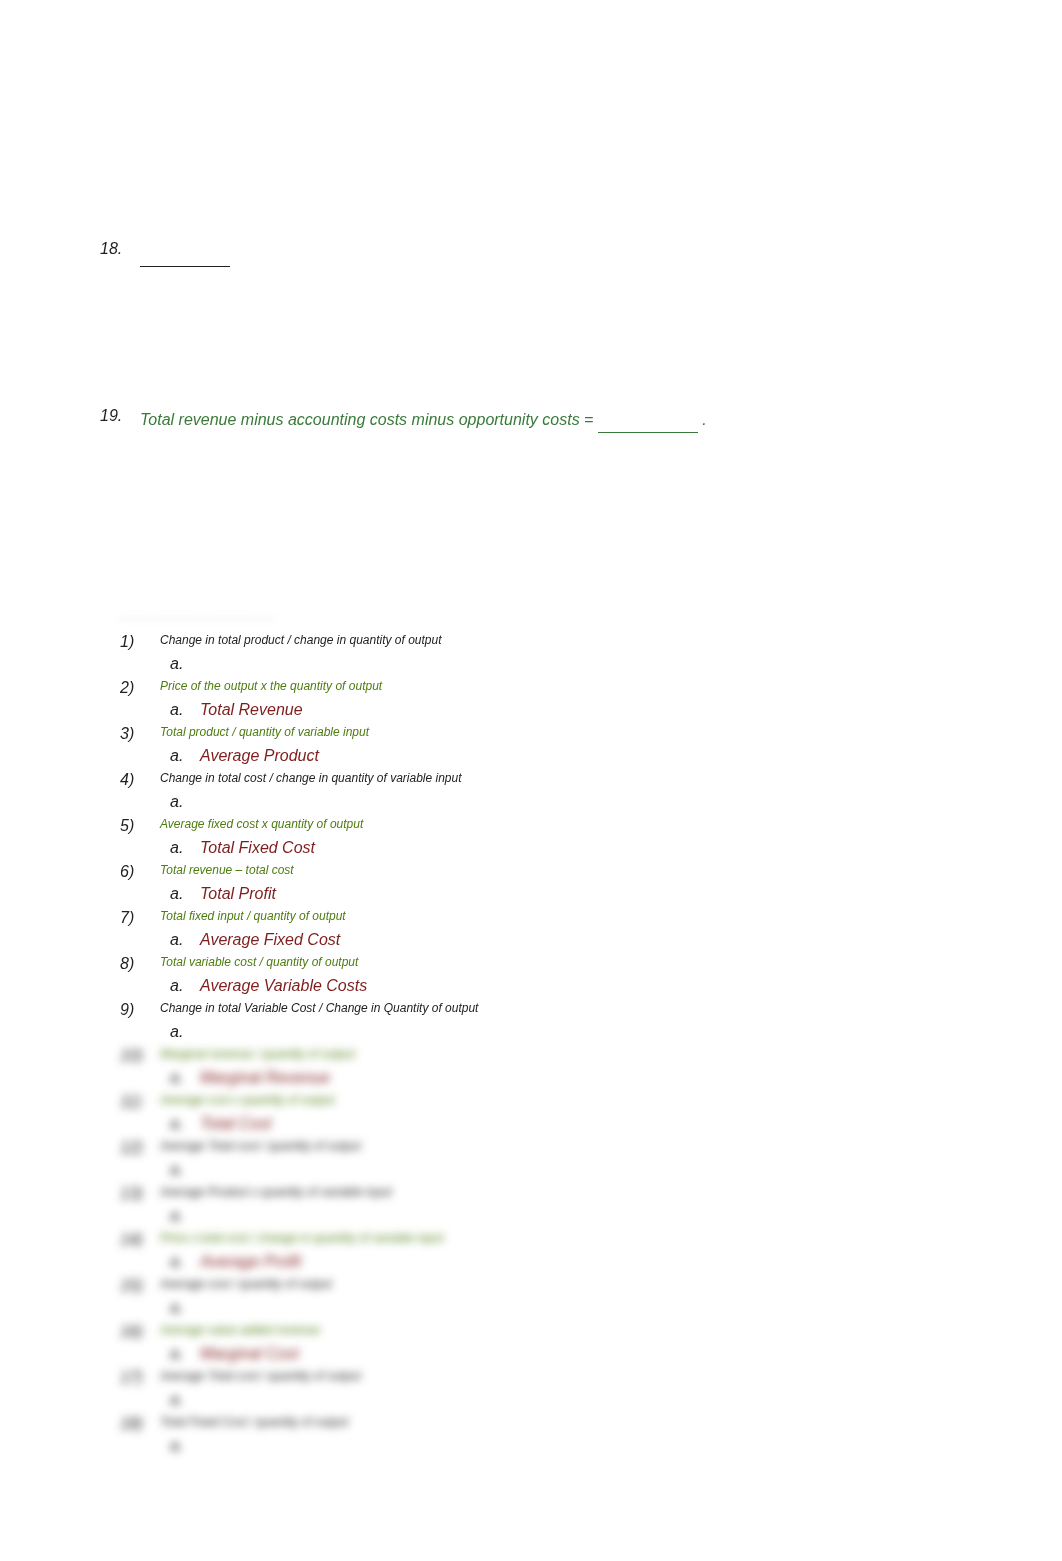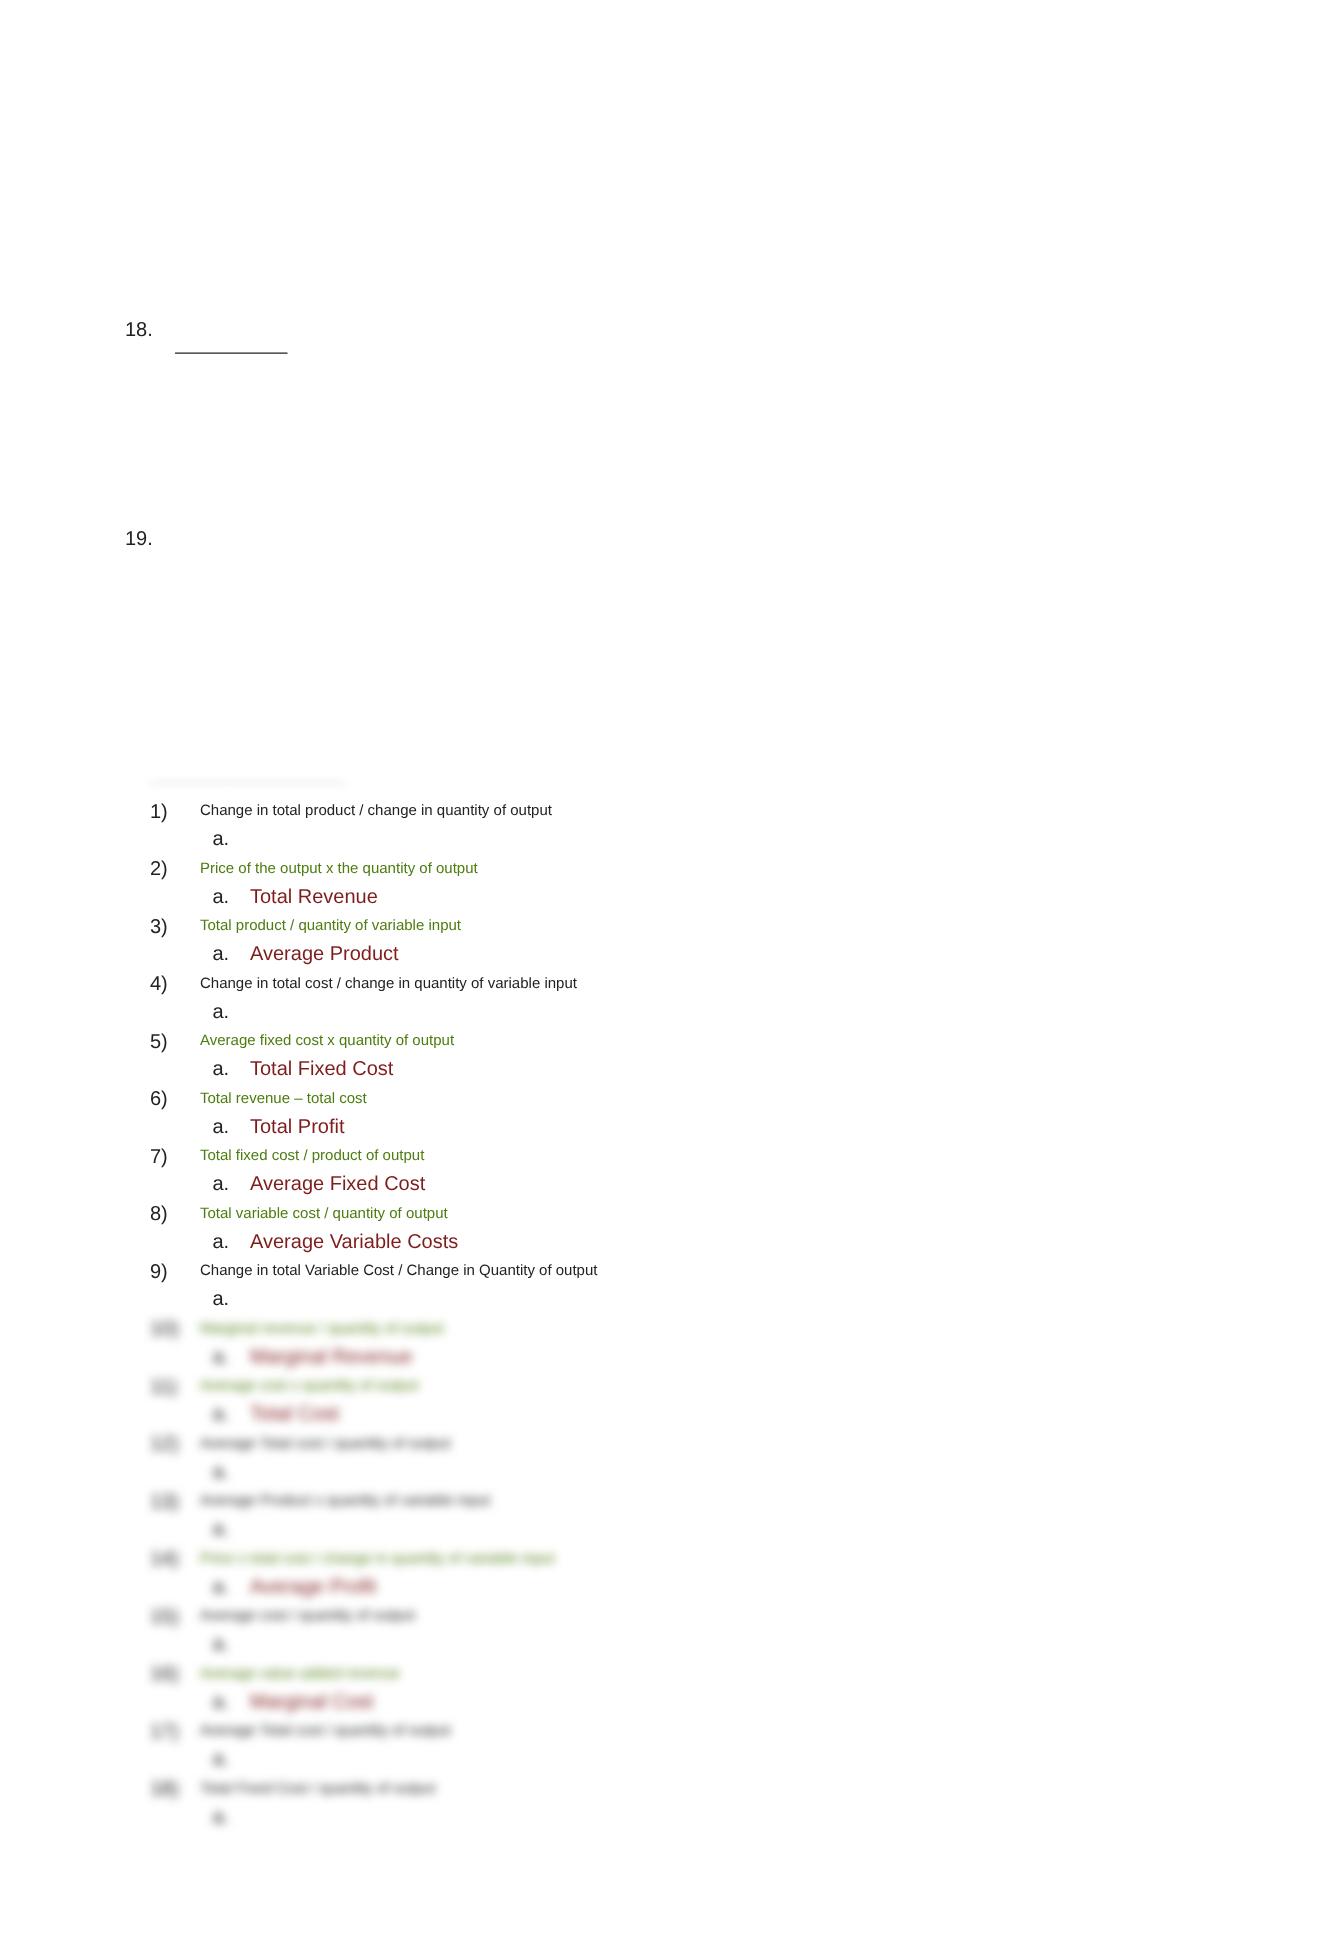--- a/index.html
+++ b/index.html
@@ -13,21 +13,22 @@
       min-height: 1561px;
       background: #ffffff;
       font-family: Arial, sans-serif;
       font-size: 16px;
       color: #222222;
       padding: 0;
     }
 
     .page-container {
       width: 100%;
-      padding: 56px 100px 60px 100px;
+      padding: 40px 100px 60px 100px;
+      font-style: italic;
     }
 
     .question-block {
       margin-bottom: 60px;
     }
 
     .question-line {
       display: flex;
       align-items: flex-start;
       margin-bottom: 8px;
@@ -147,20 +148,25 @@
       </span>
     </div>
   </div>
 
   <div class="spacer"></div>
   <div class="spacer"></div>
 
   <div class="question-block">
     <div class="question-line">
       <span class="question-number">19.</span>
+      <span class="q19-text">
+        <span>Total revenue minus accounting costs minus opportunity costs = </span>
+        <span class="blank">&nbsp;&nbsp;&nbsp;&nbsp;&nbsp;&nbsp;&nbsp;&nbsp;&nbsp;&nbsp;</span>
+        <span>.</span>
+      </span>
     </div>
   </div>
 
   <div class="spacer"></div>
   <div class="spacer"></div>
 
   <div class="answer-section">
 
     <div style="height:20px; filter: blur(3px); margin-bottom:10px;">
       <span style="color:#ccc; font-size:14px;">____________________</span>
@@ -228,21 +234,21 @@
       </div>
       <div class="sub-answer">
         <span class="sub-letter">a.</span>
         <span class="sub-text blue">Total Profit</span>
       </div>
     </div>
 
     <div class="answer-item-row">
       <div class="answer-item">
         <span class="answer-number">7)</span>
-        <span class="answer-text green">Total fixed cost / product of output</span>
+        <span class="answer-text green">Total fixed input / quantity of output</span>
       </div>
       <div class="sub-answer">
         <span class="sub-letter">a.</span>
         <span class="sub-text blue">Average Fixed Cost</span>
       </div>
     </div>
 
     <div class="answer-item-row">
       <div class="answer-item">
         <span class="answer-number">8)</span>

